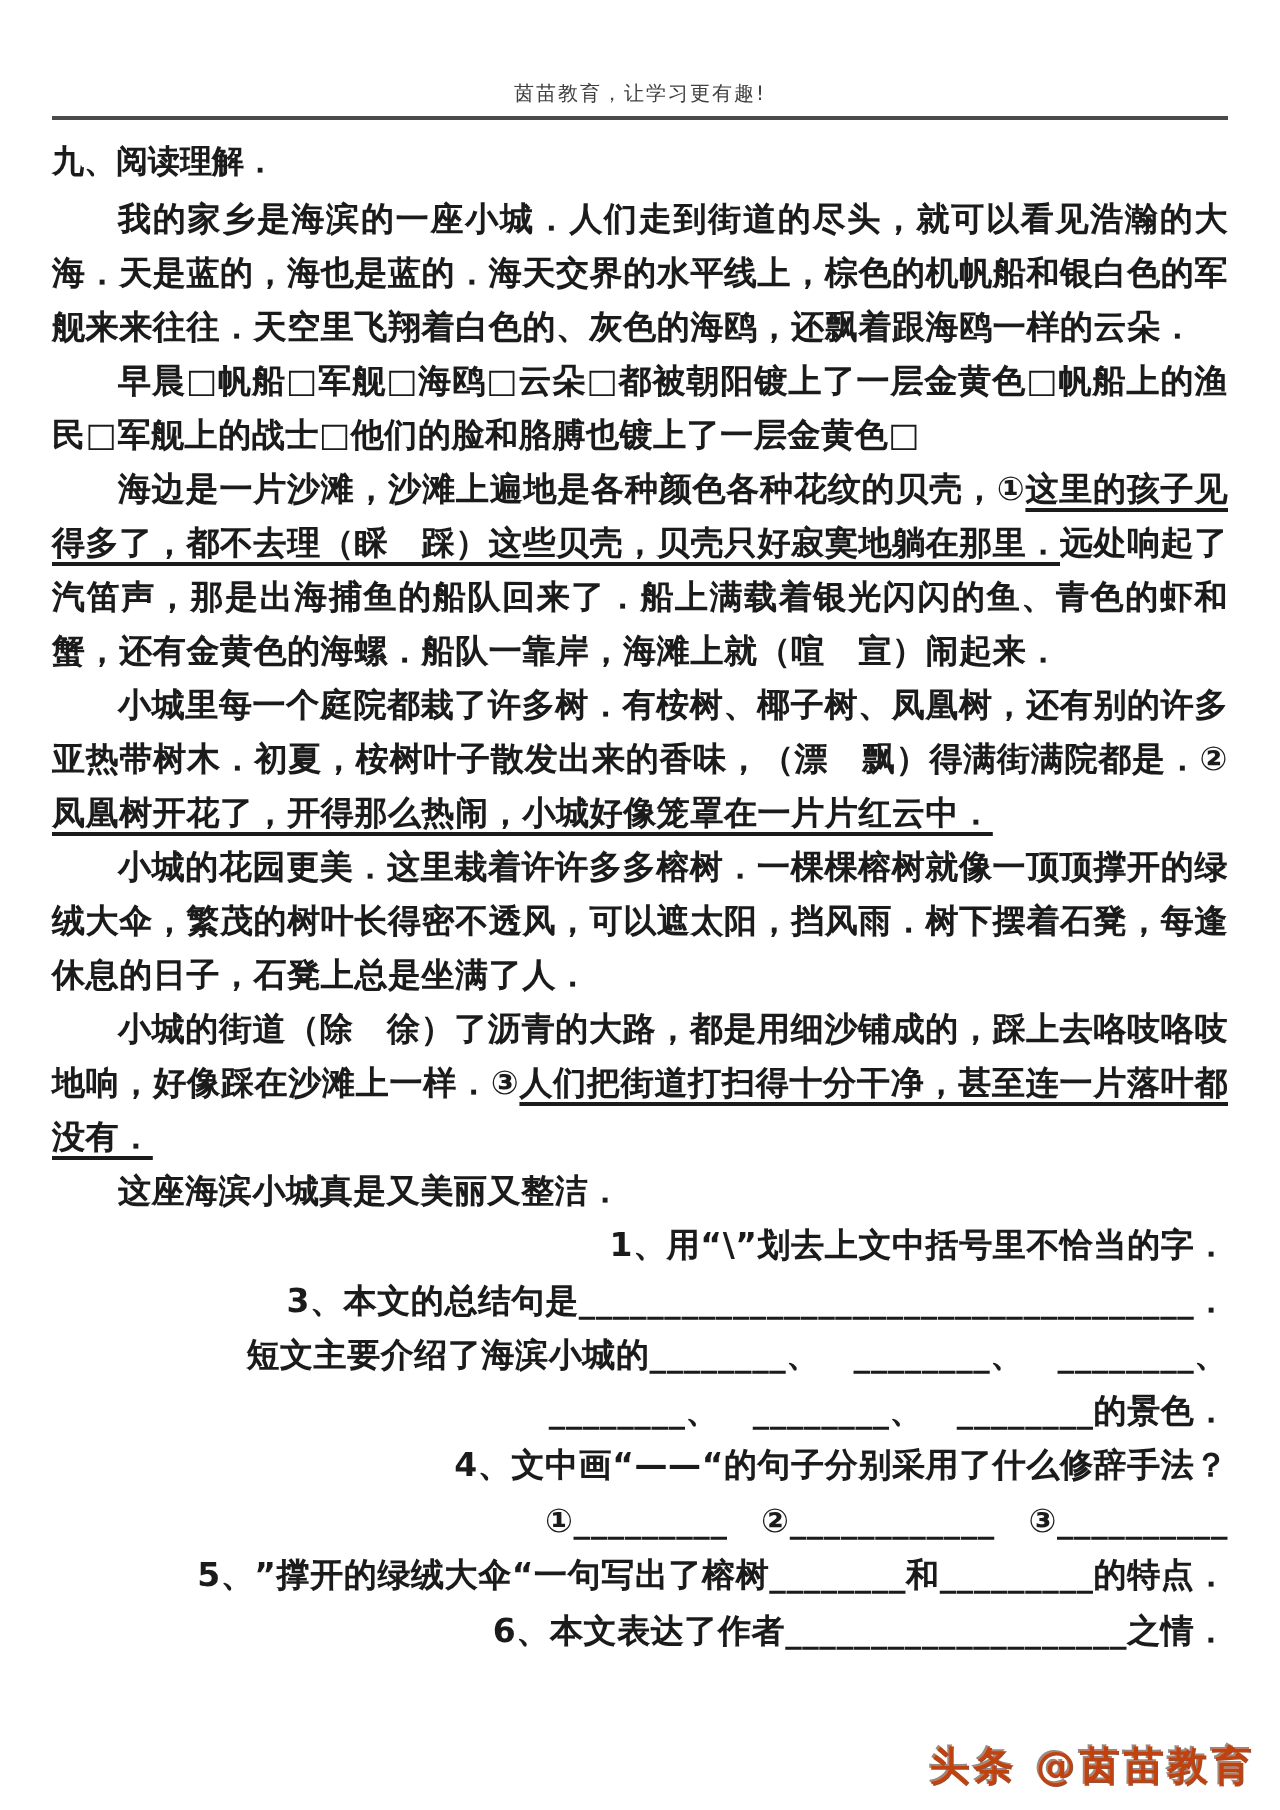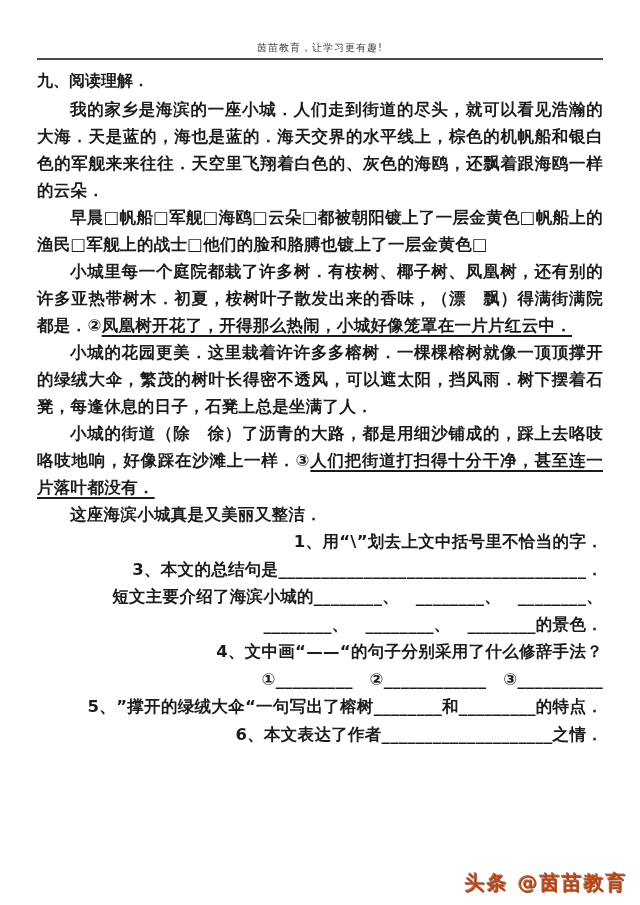--- a/index.html
+++ b/index.html
@@ -5,21 +5,21 @@
   html, body {
     margin: 0;
     padding: 0;
     background: #ffffff;
   }
   .page {
     position: relative;
     width: 640px;
     height: 905px;
     box-sizing: border-box;
-    padding: 0 37px;
+    padding: 0 26px;
     background: #ffffff;
     overflow: hidden;
     font-family: "DejaVu Sans", sans-serif;
     color: #1b1b1b;
   }
   .header-slogan {
     padding-top: 42px;
     text-align: center;
     font-size: 10px;
     line-height: 12px;
@@ -82,20 +82,23 @@
   <div class="section-title">九、阅读理解．</div>
 
   <p class="para">
     <span>我的家乡是海滨的一座小城．人们走到街道的尽头，就可以看见浩瀚的大海．天是蓝的，海也是蓝的．海天交界的水平线上，棕色的机帆船和银白色的军舰来来往往．天空里飞翔着白色的、灰色的海鸥，还飘着跟海鸥一样的云朵．</span>
   </p>
 
   <p class="para">
     <span>早晨□帆船□军舰□海鸥□云朵□都被朝阳镀上了一层金黄色□帆船上的渔民□军舰上的战士□他们的脸和胳膊也镀上了一层金黄色□</span>
   </p>
 
+  <p class="para">
+    <span>海边是一片沙滩，沙滩上遍地是各种颜色各种花纹的贝壳，①</span><span class="ul">这里的孩子见得多了，都不去理（睬　踩）这些贝壳，贝壳只好寂寞地躺在那里．</span><span>远处响起了汽笛声，那是出海捕鱼的船队回来了．船上满载着银光闪闪的鱼、青色的虾和蟹，还有金黄色的海螺．船队一靠岸，海滩上就（喧　宣）闹起来．</span>
+  </p>
 
   <p class="para">
     <span>小城里每一个庭院都栽了许多树．有桉树、椰子树、凤凰树，还有别的许多亚热带树木．初夏，桉树叶子散发出来的香味，（漂　飘）得满街满院都是．②</span><span class="ul">凤凰树开花了，开得那么热闹，小城好像笼罩在一片片红云中．</span>
   </p>
 
   <p class="para">
     <span>小城的花园更美．这里栽着许许多多榕树．一棵棵榕树就像一顶顶撑开的绿绒大伞，繁茂的树叶长得密不透风，可以遮太阳，挡风雨．树下摆着石凳，每逢休息的日子，石凳上总是坐满了人．</span>
   </p>
 
   <p class="para">

